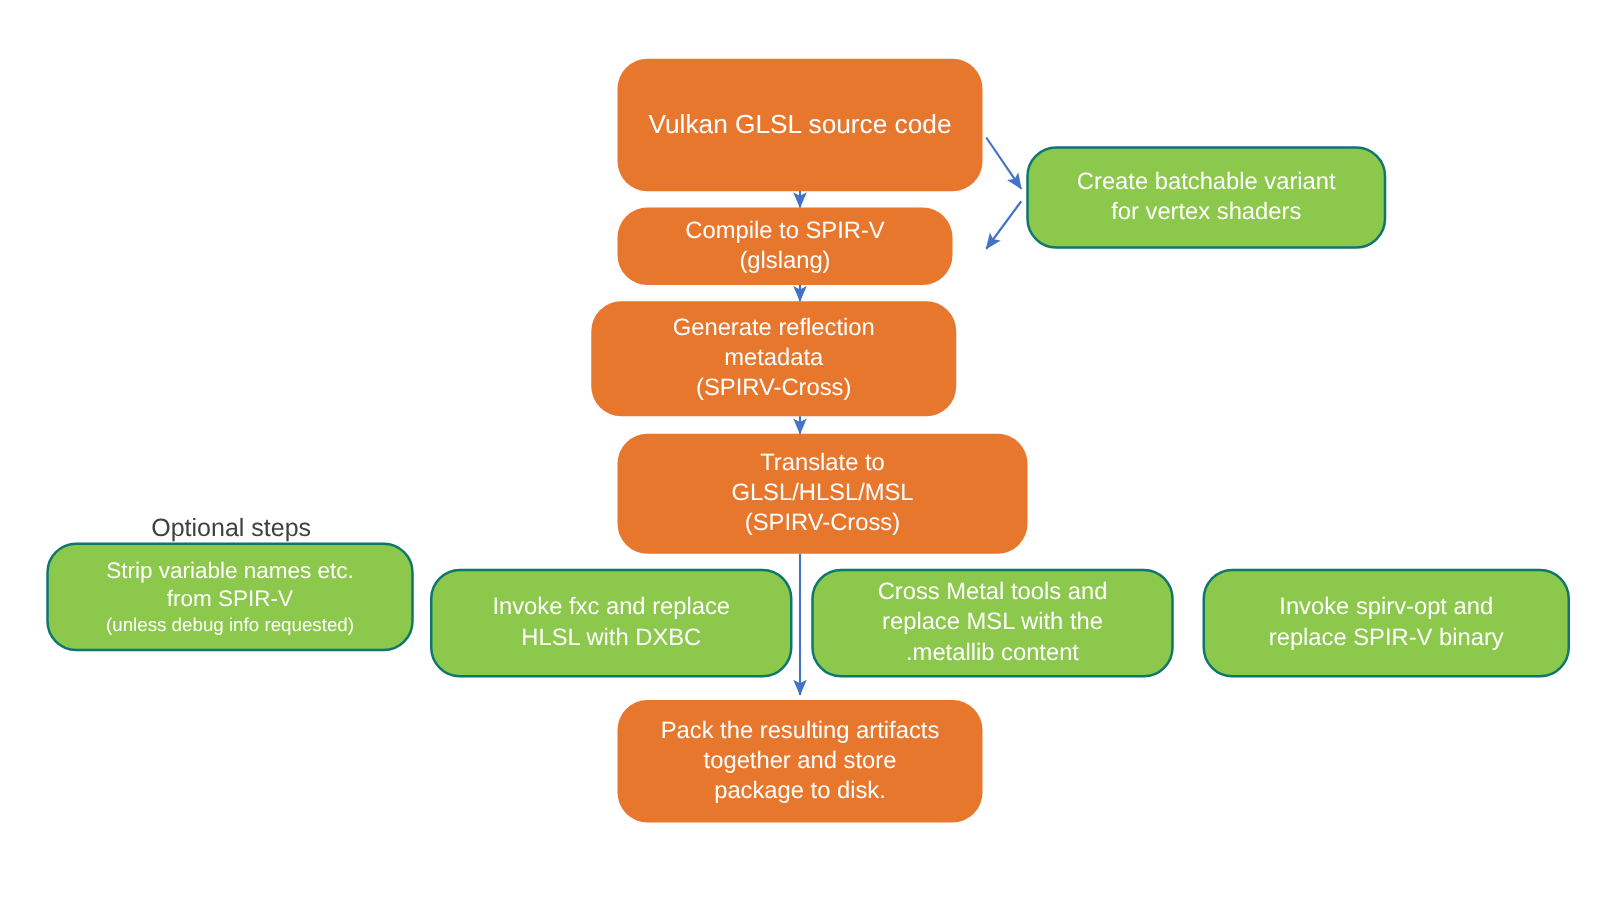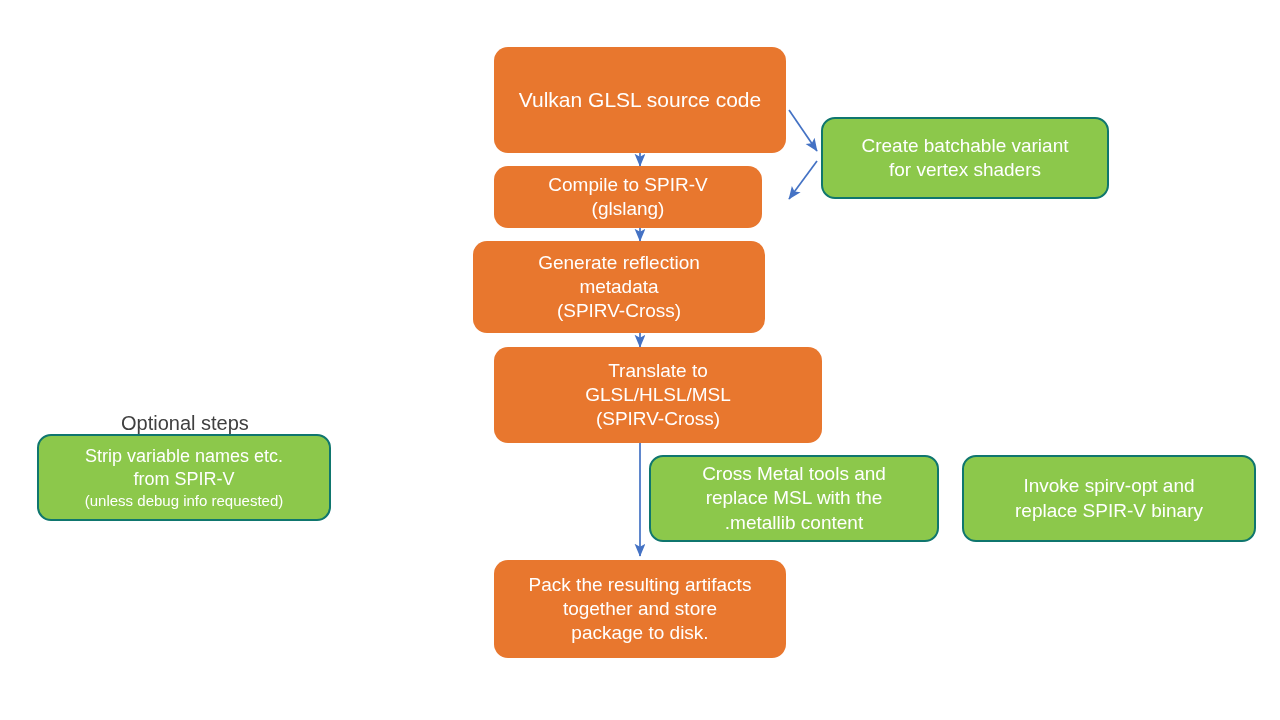--- a/index.html
+++ b/index.html
@@ -25,21 +25,21 @@
 
   .node {
     position: absolute;
     box-sizing: border-box;
     display: flex;
     flex-direction: column;
     align-items: center;
     justify-content: center;
     text-align: center;
     color: #ffffff;
-    border-radius: 14px;
+    border-radius: 24px;
     line-height: 1.28;
     padding: 8px 10px;
     z-index: 3;
   }
 
   .node.orange {
     background: #E8772E;
     border: none;
   }
 
@@ -123,20 +123,24 @@
   </div>
 
   <div class="label-static" style="left:121px; top:412px;">Optional steps</div>
 
   <div class="node green" style="left:37px; top:434px; width:294px; height:87px; font-size:18px;">
     <span class="line">Strip variable names etc.</span>
     <span class="line">from SPIR-V</span>
     <span class="line small">(unless debug info requested)</span>
   </div>
 
+  <div class="node green" style="left:344px; top:455px; width:290px; height:87px; font-size:19px;">
+    <span class="line">Invoke fxc and replace</span>
+    <span class="line">HLSL with DXBC</span>
+  </div>
 
   <div class="node green" style="left:649px; top:455px; width:290px; height:87px; font-size:19px;">
     <span class="line">Cross Metal tools and</span>
     <span class="line">replace MSL with the</span>
     <span class="line">.metallib content</span>
   </div>
 
   <div class="node green" style="left:953px; top:455px; width:294px; height:87px; font-size:19px;margin-left:9px;">
     <span class="line">Invoke spirv-opt and</span>
     <span class="line">replace SPIR-V binary</span>

